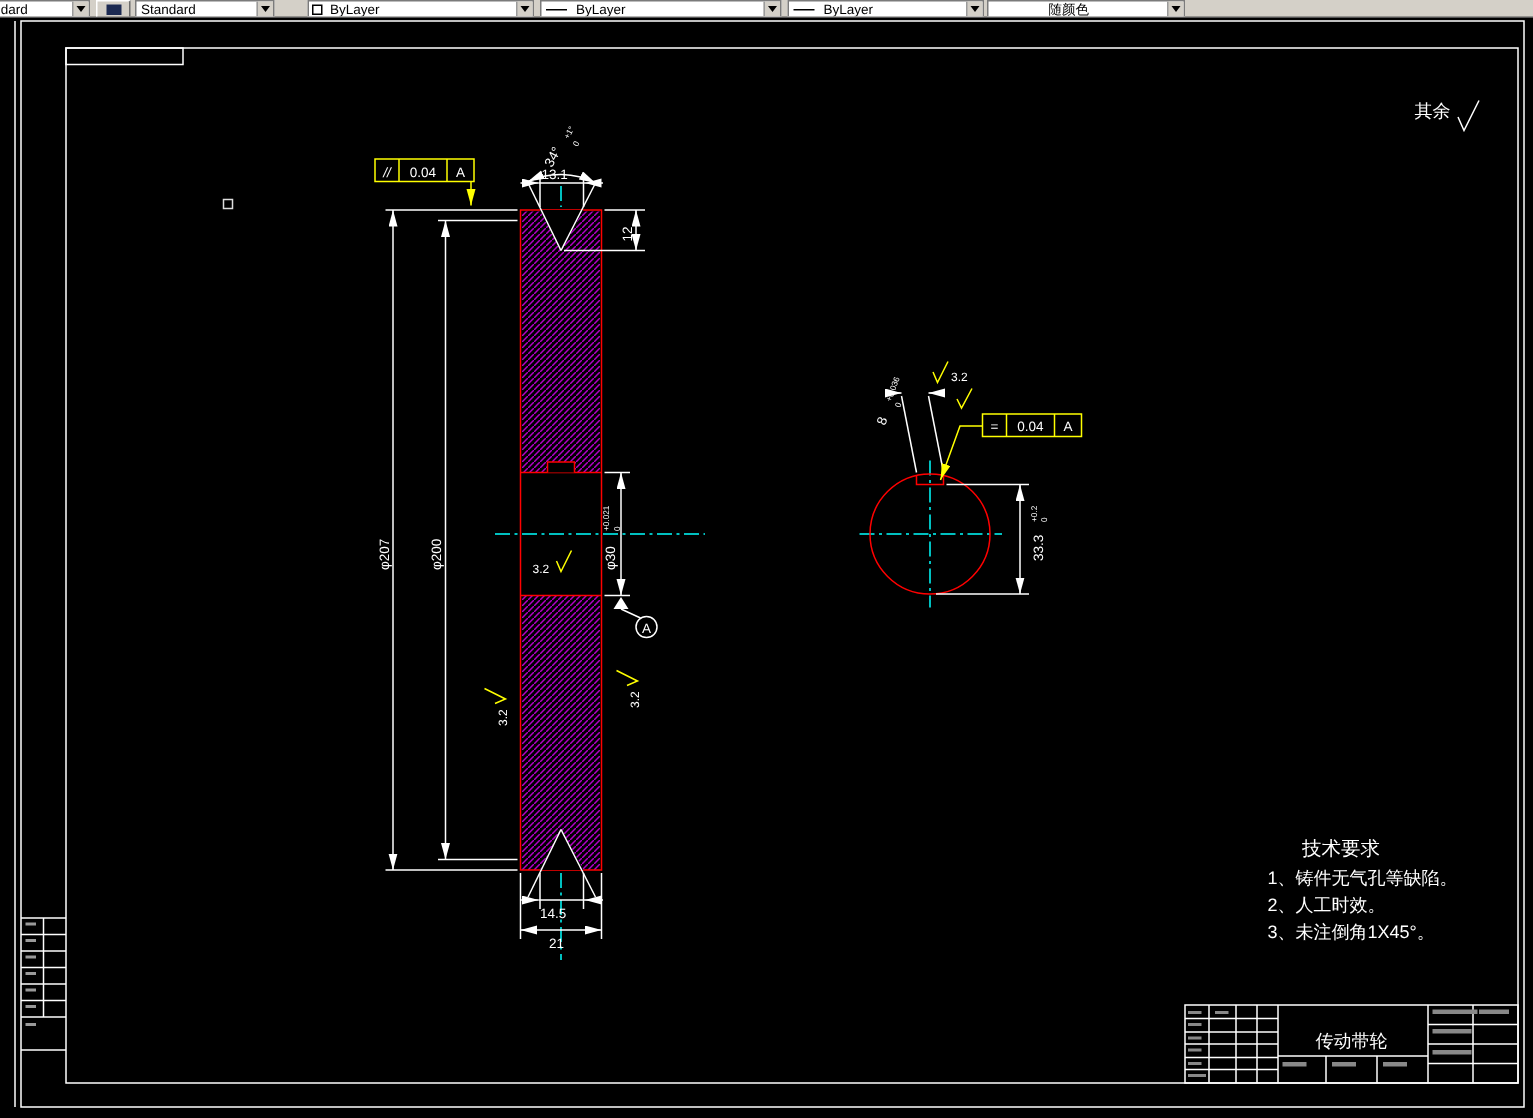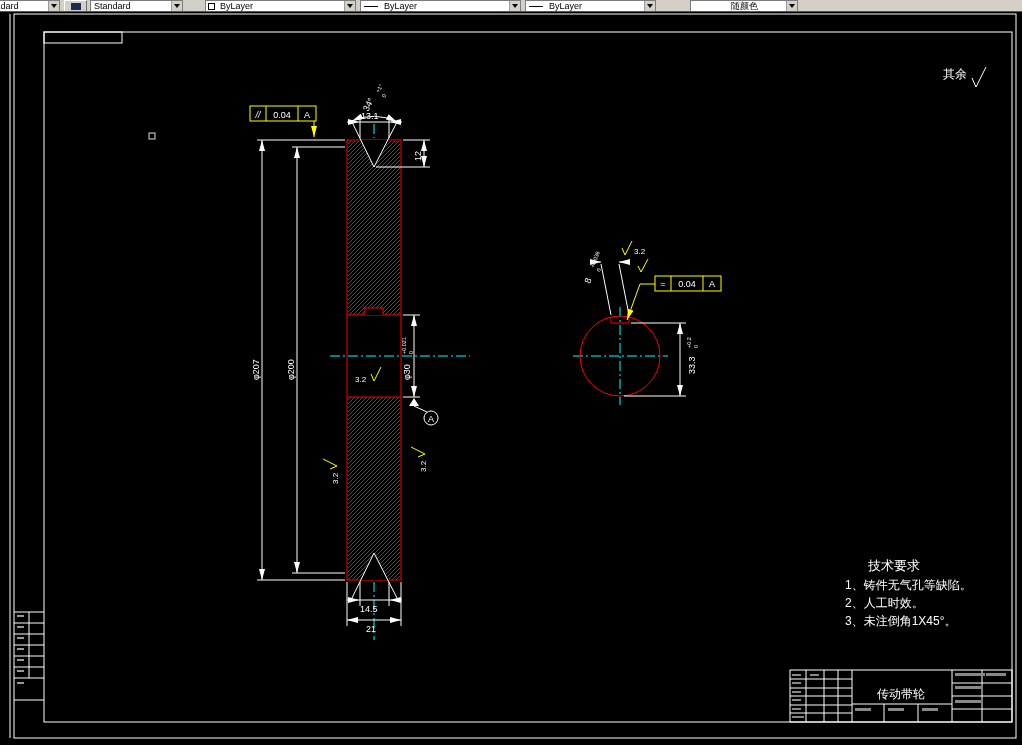--- a/index.html
+++ b/index.html
@@ -26,21 +26,21 @@
     border:1px solid;border-color:#fff #6b6b6b #6b6b6b #fff;
     display:flex;align-items:center;justify-content:center}
   .toolglyph{width:10px;height:7px;background:#1c2a52}
 
   .c0{left:-22px;width:82px}
   .cbtn{left:64px;width:23px}
   .c1{left:90px;width:93px}
   .c2{left:205px;width:151px}
   .c3{left:360px;width:161px}
   .c4{left:525px;width:131px}
-  .c5{left:690px;width:108px}
+  .c5{left:658px;width:132px}
 
   
   #canvas{position:absolute;top:12px;left:0;width:1022px;height:733px;background:#000}
   svg{display:block}
   svg text{font-family:"Liberation Sans",sans-serif;fill:#fff}
   .dim{font-size:9px}
   .tol{font-size:5.5px}
   .rough{font-size:8px}
   .cjk{font-size:12px}
 </style>

